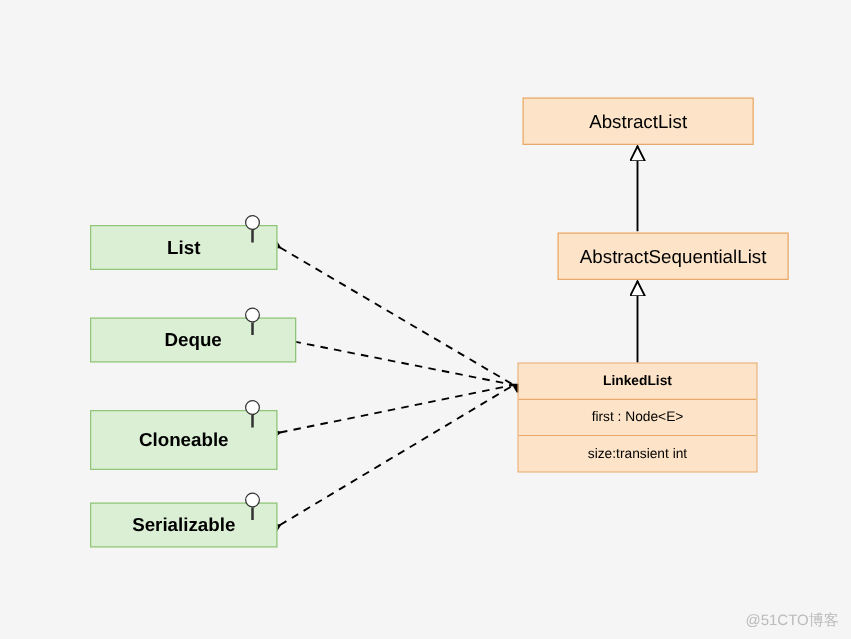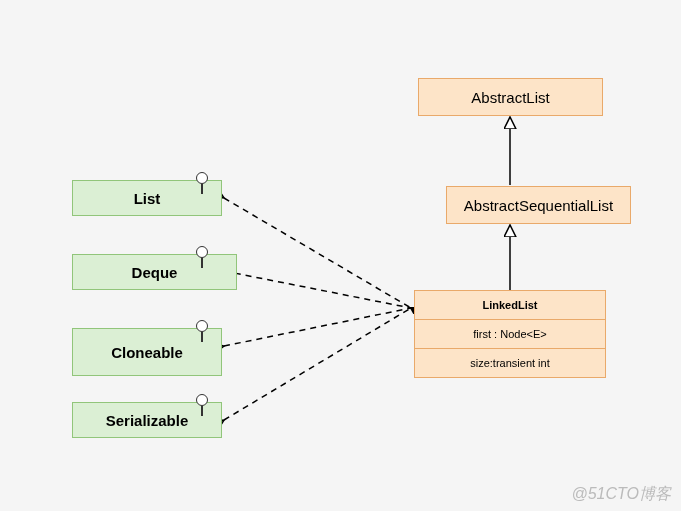--- a/index.html
+++ b/index.html
@@ -67,23 +67,22 @@
     position: absolute;
     top: 0; left: 0;
     width: 681px;
     height: 511px;
     pointer-events: none;
   }
   .watermark {
     position: absolute;
     right: 10px;
     bottom: 6px;
-    font-size: 16px;
+    font-size: 12px;
     color: #bbb;
-    font-style: italic;
   }
 </style>
 </head>
 <body>
 
 <div class="diagram">
 
   <svg class="arrows">
     <defs>
       <marker id="hollowTri" markerWidth="14" markerHeight="14" refX="12" refY="6" orient="auto" markerUnits="userSpaceOnUse">

